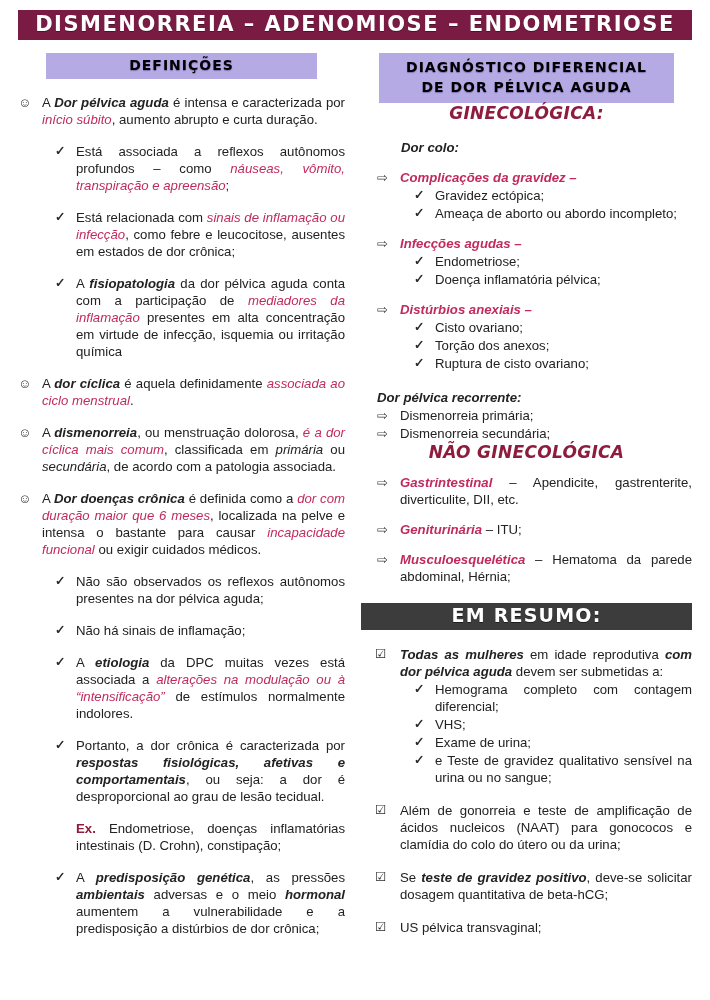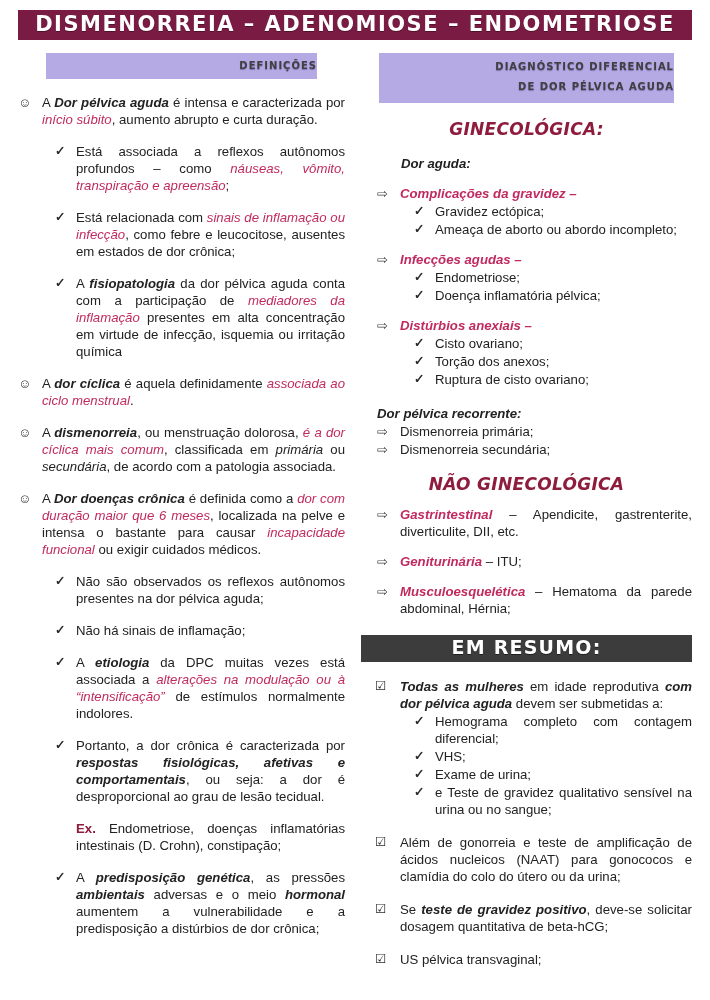--- a/index.html
+++ b/index.html
@@ -30,47 +30,47 @@
     letter-spacing:1.5px;
     padding:6px 8px 7px;
     text-shadow:0 1px 0 rgba(0,0,0,.35);
     font-family:"DejaVu Sans",sans-serif;
   }
   .cols{display:flex;gap:16px;margin-top:13px;}
   .col-left{width:327px;flex:none;}
   .col-right{flex:1;min-width:0;}
   .sec-header{
     background:var(--lavender);
-    color:#404040;
+    color:#000000;
     font-weight:bold;
-    text-align:right;
+    text-align:center;
     font-family:"DejaVu Sans",sans-serif;
     letter-spacing:1px;
     text-shadow:0 1px 1px rgba(90,70,140,.55);
-    font-size:10px;
+    font-size:14px;
   }
   .sec-header.left{margin:0 28px;padding:4px 0 5px;}
   .sec-header.right{margin:0 18px;padding:4px 0 6px;line-height:20px;}
   .blocks{margin-top:2px;}
   
   .blk{display:flex;margin-top:15px;}
   .blk .body{flex:1;text-align:justify;}
   .icon{flex:none;font-weight:bold;color:#2a2a2a;}
   .icon-smiley{width:24px;font-size:13px;font-weight:normal;}
   .icon-check{width:21px;font-size:12.5px;}
   .icon-arrow{width:23px;font-weight:normal;font-size:13px;color:#444;}
   .icon-checkbox{width:25px;font-size:12.5px;font-weight:normal;}
   
   .blk-check{margin-left:37px;}
   .blk-ex{margin-left:58px;display:flex;}
   
   .blk-heading{
     display:block;text-align:center;color:var(--darkred);
     font-weight:bold;font-style:italic;font-size:17px;
-    margin-top:18px;letter-spacing:.3px;
+    margin-top:2px;letter-spacing:.3px;
     font-family:"DejaVu Sans",sans-serif;
   }
   .blk-label{display:block;margin-left:40px;font-weight:bold;font-style:italic;margin-top:17px;}
   .blk-label2{display:block;margin-left:16px;font-weight:bold;font-style:italic;margin-top:17px;}
   .blk-arrow{margin-left:16px;margin-top:13px;}
   .blk-arrow2{margin-left:16px;margin-top:1px;}
   .blk-check2{margin-left:53px;margin-top:1px;}
   .blk-checkbox{margin-left:14px;margin-top:16px;}
   .blk-banner{
     display:block;background:var(--banner);color:#fff;text-align:center;
@@ -149,21 +149,21 @@
           </div>
         </div>
     </div>
     <div class="col-right">
       <div class="sec-header right">
         <div>DIAGNÓSTICO DIFERENCIAL</div>
         <div>DE DOR PÉLVICA AGUDA</div>
       </div>
       <div class="blocks">
           <div class="blk blk-heading">GINECOLÓGICA:</div>
-          <div class="blk blk-label">Dor aguda:</div>
+          <div class="blk blk-label">Dor colo:</div>
           <div class="blk blk-arrow">
             <span class="icon icon-arrow">⇨</span>
             <span class="body"><span class="t-pb">Complicações da gravidez –</span></span>
           </div>
           <div class="blk blk-check2">
             <span class="icon icon-check">✓</span>
             <span class="body"><span class="t-n">Gravidez ectópica;</span></span>
           </div>
           <div class="blk blk-check2">
             <span class="icon icon-check">✓</span>

